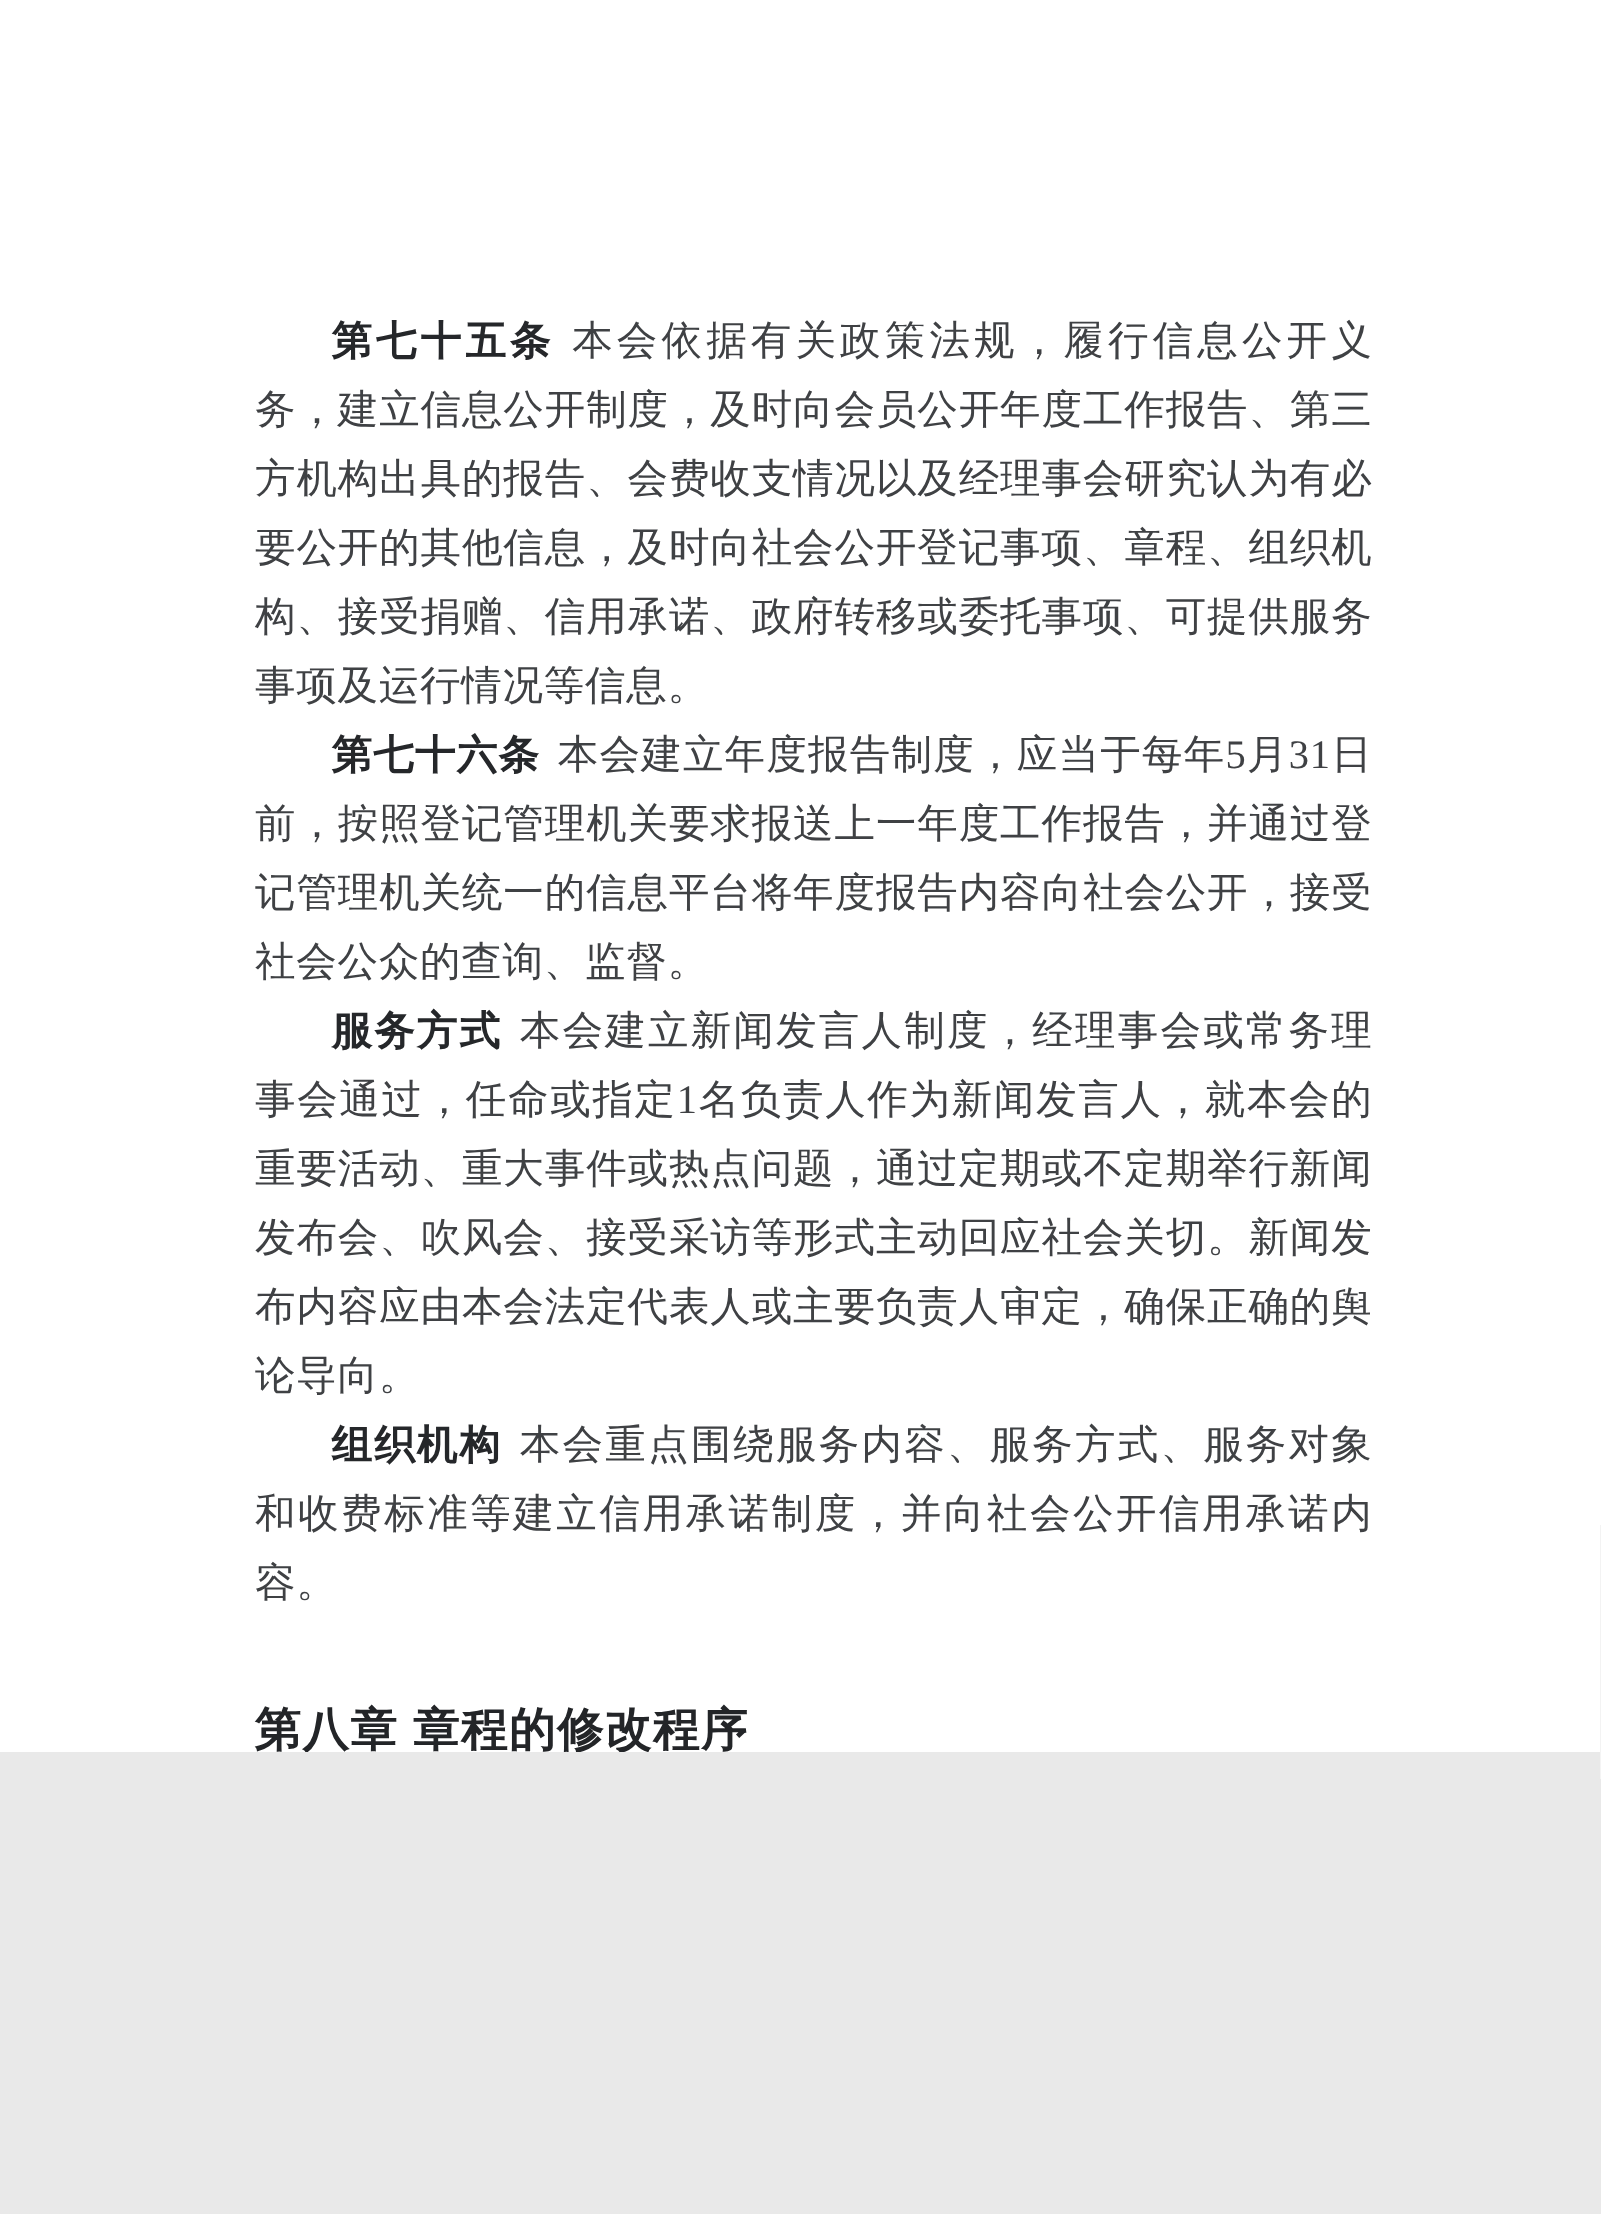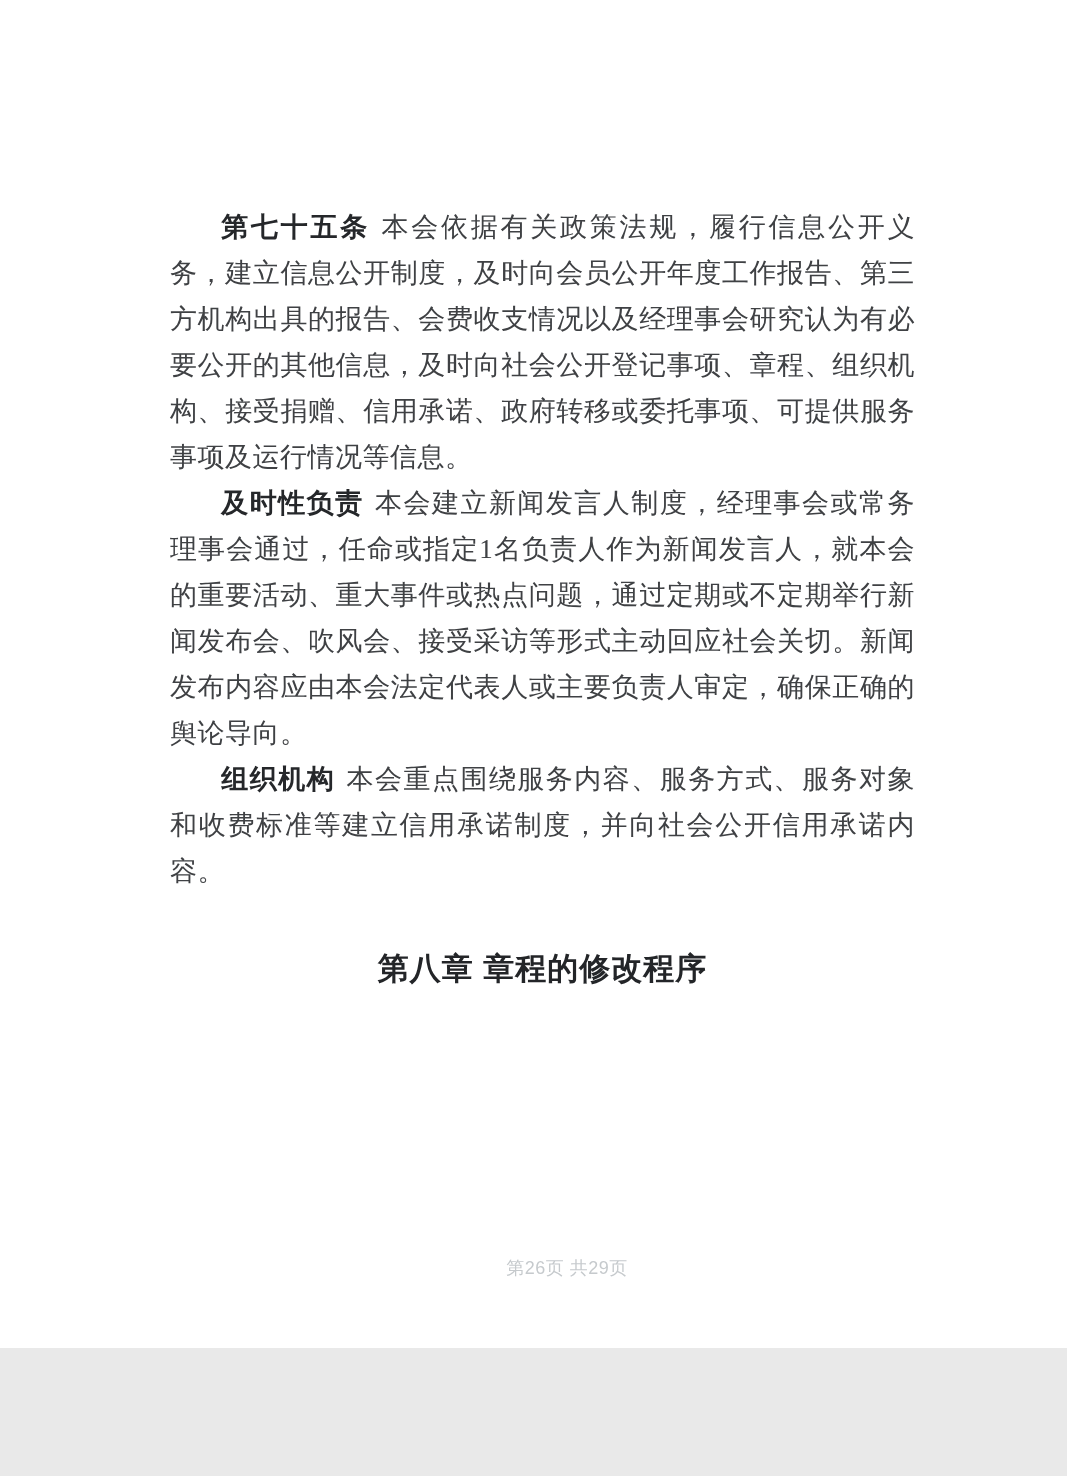--- a/index.html
+++ b/index.html
@@ -3,21 +3,21 @@
 <meta charset="utf-8">
 <style>
   html, body {
     margin: 0;
     padding: 0;
     background: #e9e9e9;
   }
   .page {
     position: relative;
     width: 1067px;
-    height: 1348px;
+    height: 1168px;
     background: #ffffff;
     overflow: hidden;
     font-family: "Liberation Serif", "DejaVu Serif", serif;
   }
   .content {
     position: absolute;
     left: 170px;
     top: 204px;
     width: 745px;
   }
@@ -34,21 +34,21 @@
   .lead {
     font-weight: bold;
     color: #25272a;
     margin-right: 0.42em;
   }
   .lead:empty {
     margin-right: 0;
   }
   .chapter-heading {
     margin: 52px 0 0 0;
-    text-align: center;
+    text-align: left;
     text-indent: 0;
     font-family: "Liberation Sans", "DejaVu Sans", sans-serif;
     font-weight: bold;
     font-size: 31px;
     letter-spacing: 1px;
     color: #232528;
   }
   .page-footer {
     position: absolute;
     top: 1256px;
@@ -64,24 +64,27 @@
 </head>
 <body>
 
 <div class="page">
   <div class="content">
 
     <p class="para">
       <span class="lead">第七十五条</span><span>本会依据有关政策法规，履行信息公开义务，建立信息公开制度，及时向会员公开年度工作报告、第三方机构出具的报告、会费收支情况以及经理事会研究认为有必要公开的其他信息，及时向社会公开登记事项、章程、组织机构、接受捐赠、信用承诺、政府转移或委托事项、可提供服务事项及运行情况等信息。</span>
     </p>
 
+    <p class="para">
+      <span class="lead">第七十六条</span><span>本会建立年度报告制度，应当于每年5月31日前，按照登记管理机关要求报送上一年度工作报告，并通过登记管理机关统一的信息平台将年度报告内容向社会公开，接受社会公众的查询、监督。</span>
+    </p>
 
 
     <p class="para">
-      <span class="lead">及时性负责</span><span>本会建立新闻发言人制度，经理事会或常务理事会通过，任命或指定1名负责人作为新闻发言人，就本会的重要活动、重大事件或热点问题，通过定期或不定期举行新闻发布会、吹风会、接受采访等形式主动回应社会关切。新闻发布内容应由本会法定代表人或主要负责人审定，确保正确的舆论导向。</span>
+      <span class="lead">服务方式</span><span>本会建立新闻发言人制度，经理事会或常务理事会通过，任命或指定1名负责人作为新闻发言人，就本会的重要活动、重大事件或热点问题，通过定期或不定期举行新闻发布会、吹风会、接受采访等形式主动回应社会关切。新闻发布内容应由本会法定代表人或主要负责人审定，确保正确的舆论导向。</span>
     </p>
 
     <p class="para">
       <span class="lead">组织机构</span><span>本会重点围绕服务内容、服务方式、服务对象和收费标准等建立信用承诺制度，并向社会公开信用承诺内容。</span>
     </p>
 
     <h2 class="para chapter-heading">第八章 章程的修改程序</h2>
 
   </div>
 

